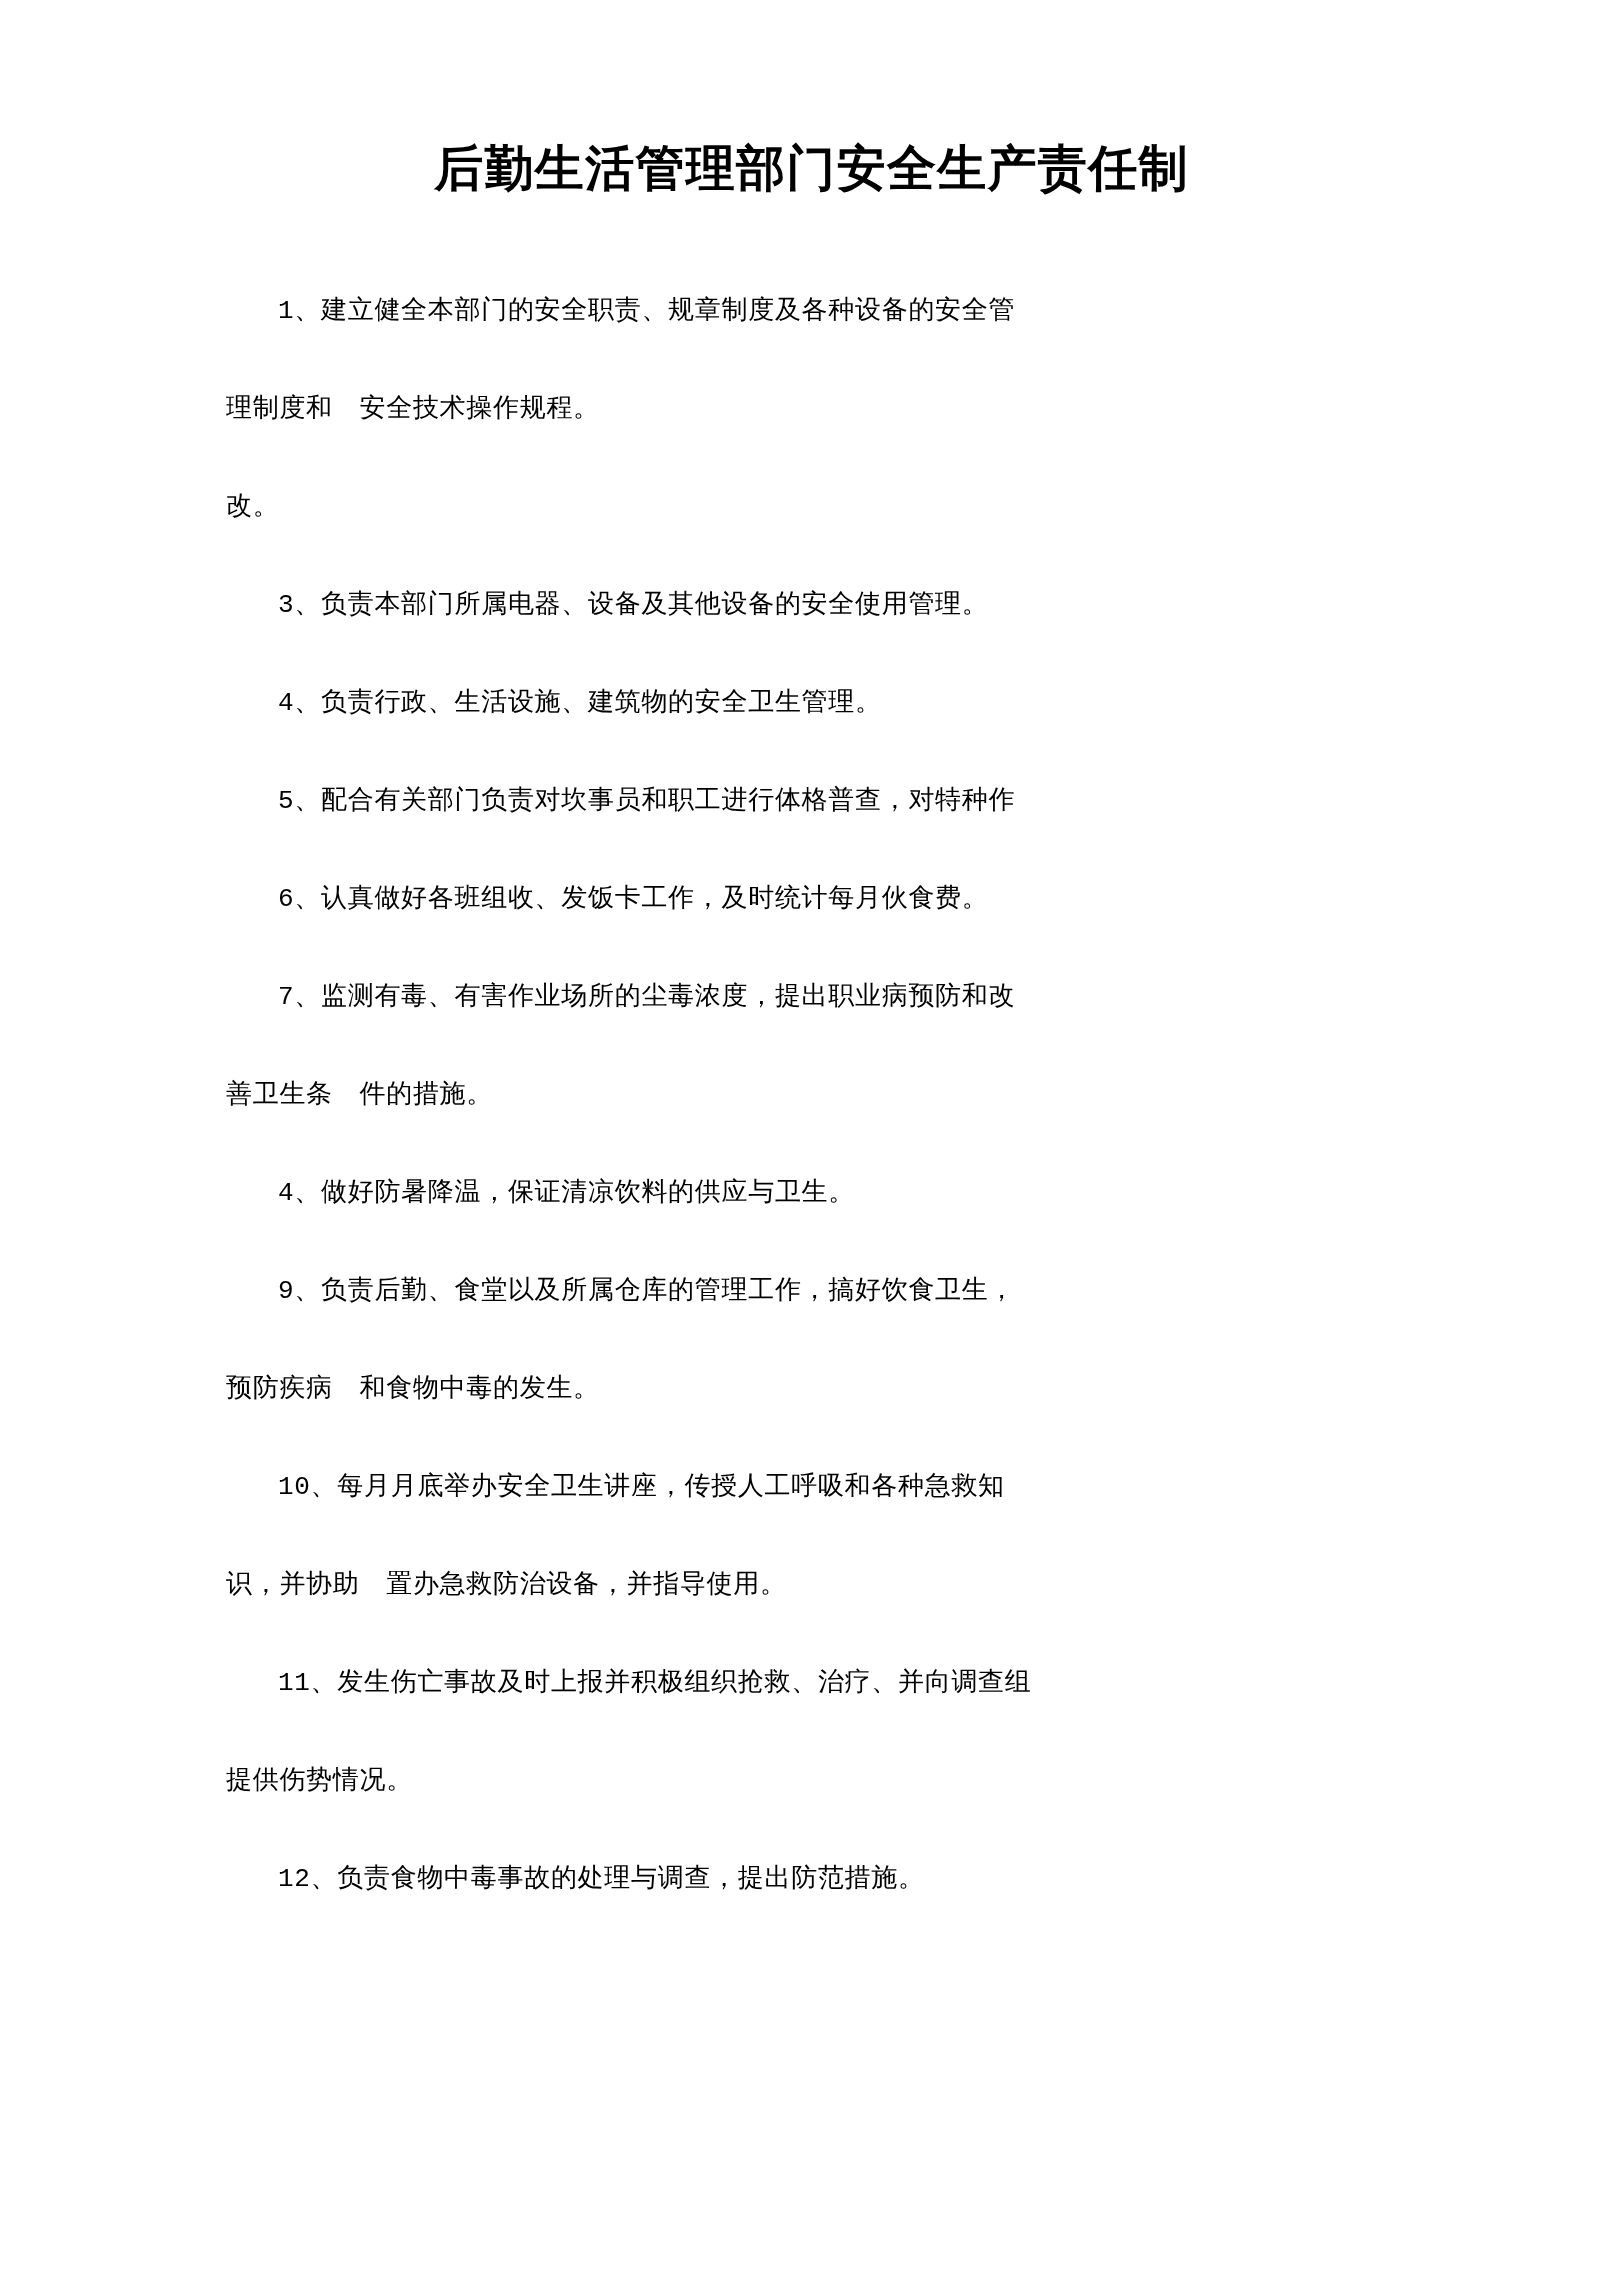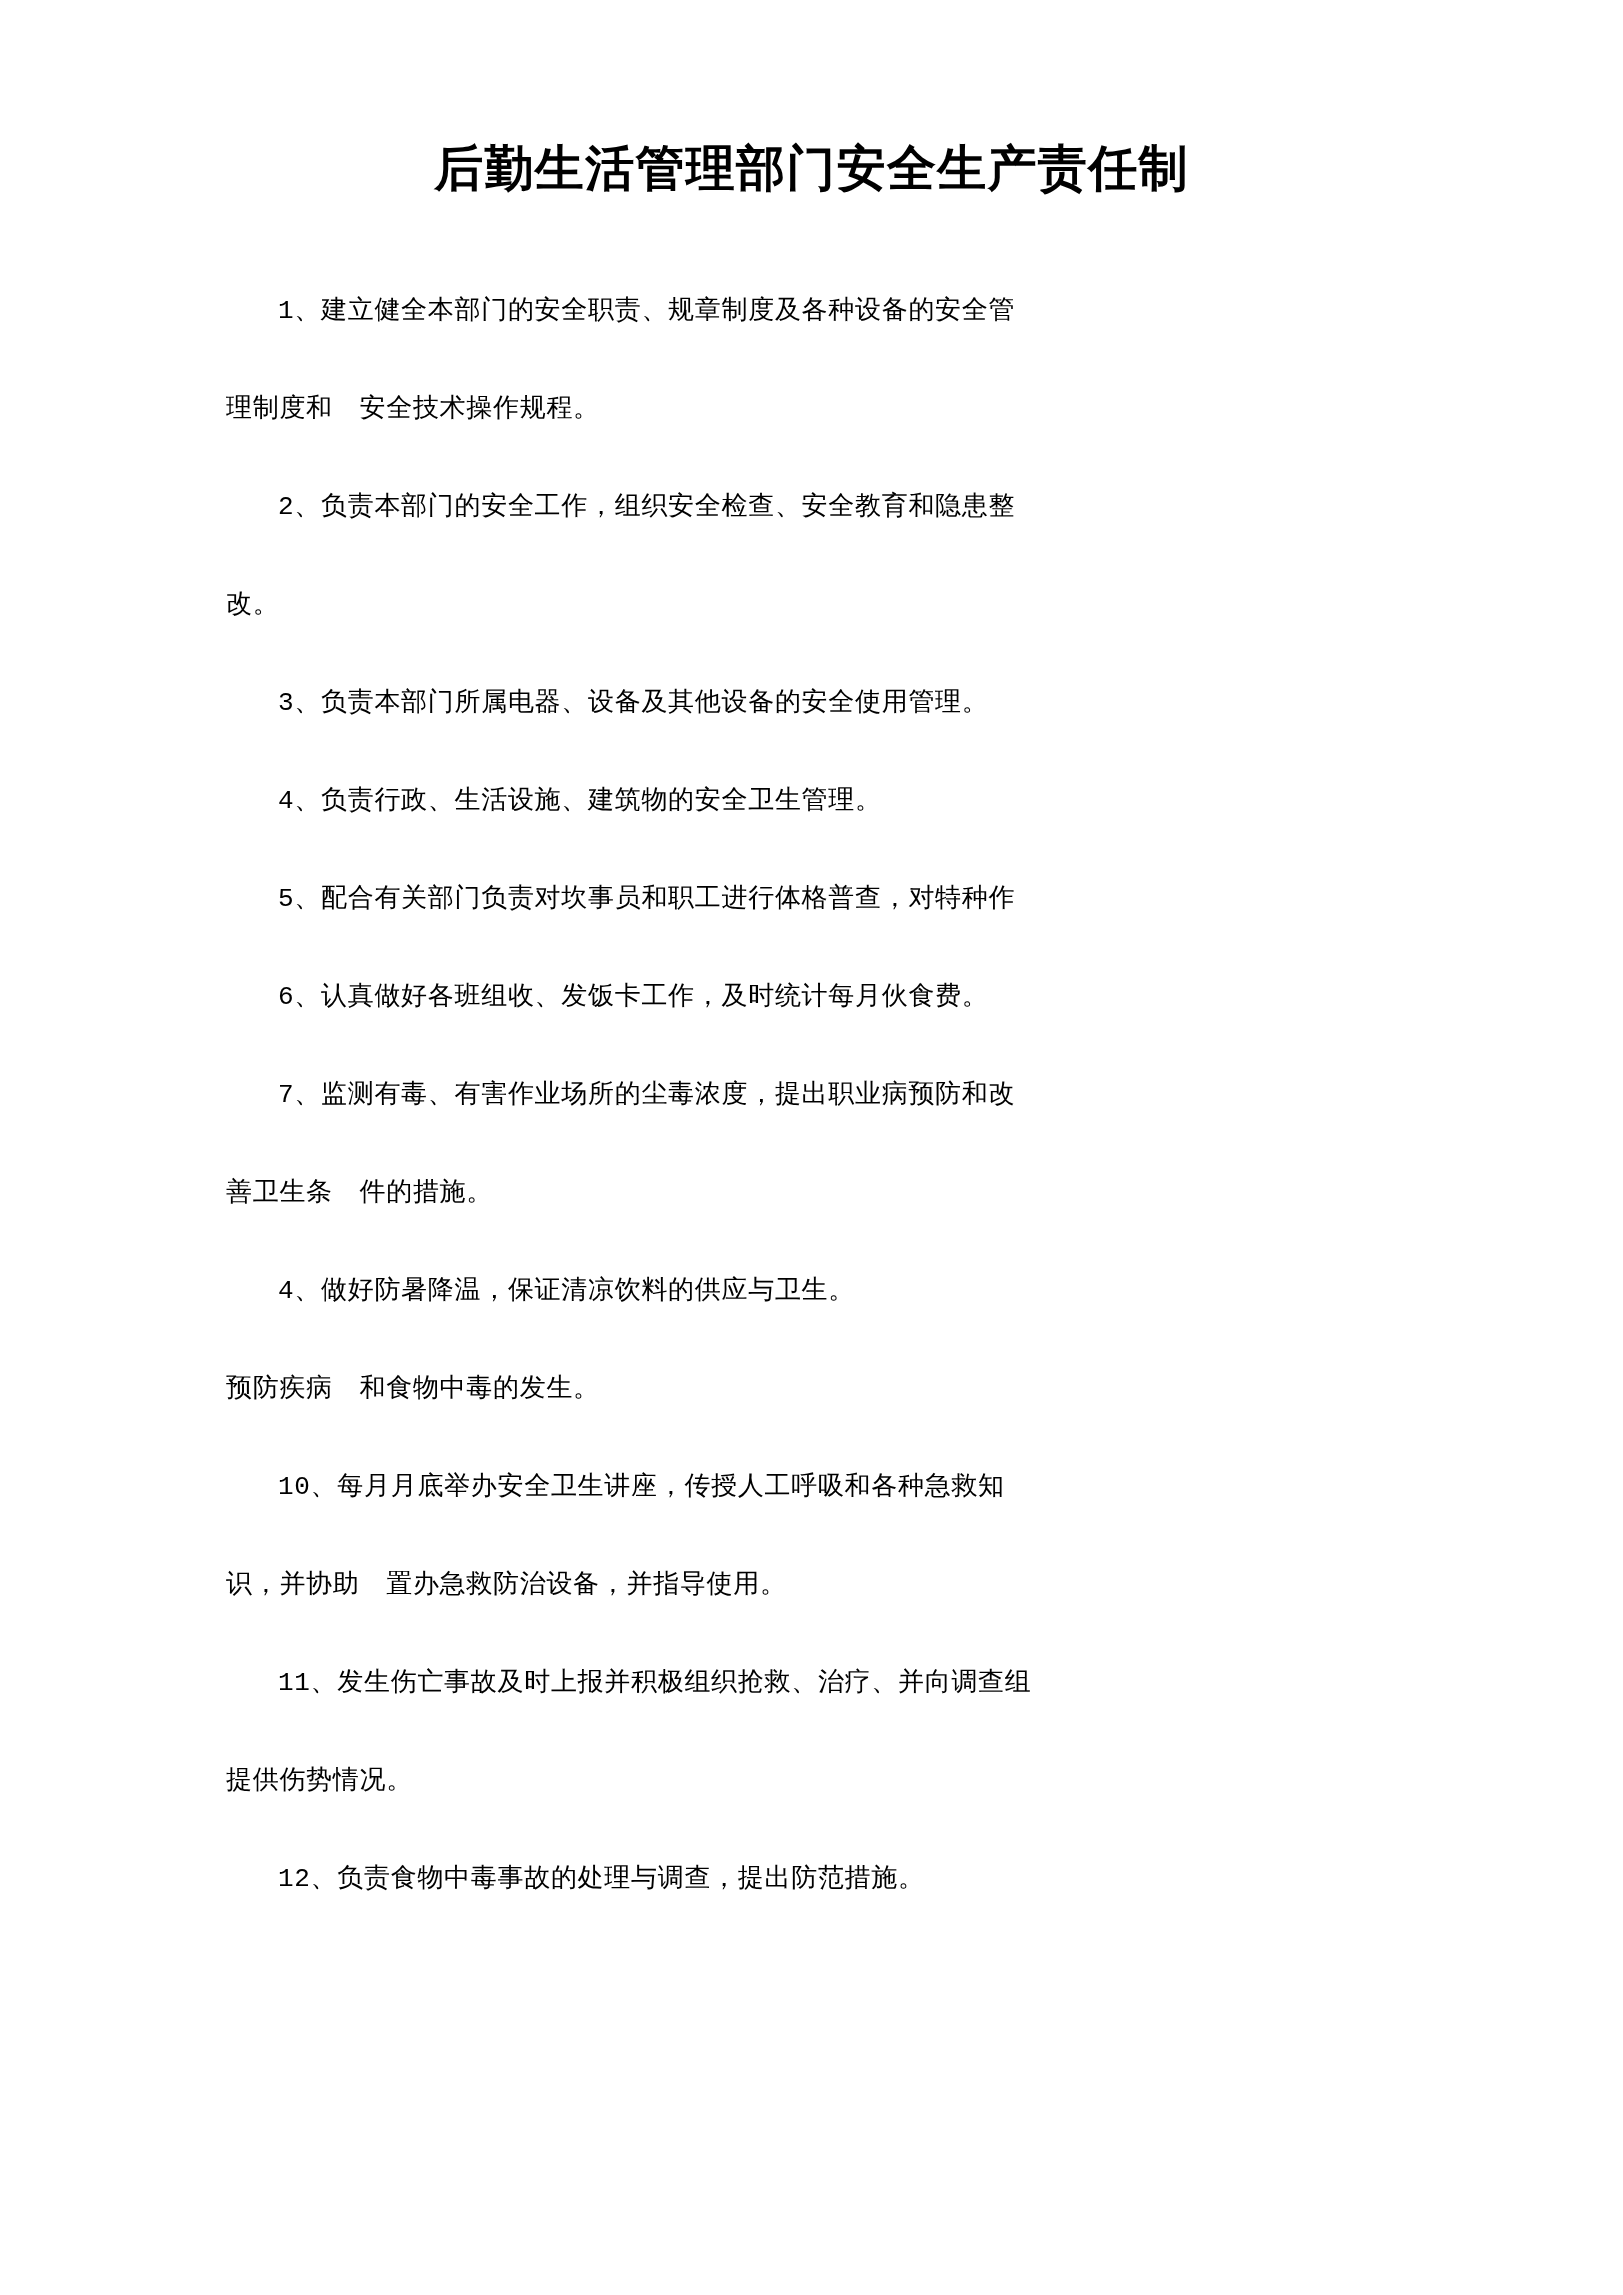--- a/index.html
+++ b/index.html
@@ -43,21 +43,20 @@
 
 <div class="page">
   <div class="content">
     <h1 class="doc-title">后勤生活管理部门安全生产责任制</h1>
     <div>
         <p class="para">
           <span class="line first">1、建立健全本部门的安全职责、规章制度及各种设备的安全管</span>
           <span class="line">理制度和　安全技术操作规程。</span>
         </p>
         <p class="para">
-          <span class="line first">2、负责本部门的安全工作，组织安全检查、安全教育和隐患整</span>
           <span class="line">改。</span>
         </p>
         <p class="para">
           <span class="line first">3、负责本部门所属电器、设备及其他设备的安全使用管理。</span>
         </p>
         <p class="para">
           <span class="line first">4、负责行政、生活设施、建筑物的安全卫生管理。</span>
         </p>
         <p class="para">
           <span class="line first">5、配合有关部门负责对坎事员和职工进行体格普查，对特种作</span>
@@ -66,20 +65,21 @@
           <span class="line first">6、认真做好各班组收、发饭卡工作，及时统计每月伙食费。</span>
         </p>
         <p class="para">
           <span class="line first">7、监测有毒、有害作业场所的尘毒浓度，提出职业病预防和改</span>
           <span class="line">善卫生条　件的措施。</span>
         </p>
         <p class="para">
           <span class="line first">4、做好防暑降温，保证清凉饮料的供应与卫生。</span>
         </p>
         <p class="para">
+          <span class="line first">9、负责后勤、食堂以及所属仓库的管理工作，搞好饮食卫生，</span>
           <span class="line">预防疾病　和食物中毒的发生。</span>
         </p>
         <p class="para">
           <span class="line first">10、每月月底举办安全卫生讲座，传授人工呼吸和各种急救知</span>
           <span class="line">识，并协助　置办急救防治设备，并指导使用。</span>
         </p>
         <p class="para">
           <span class="line first">11、发生伤亡事故及时上报并积极组织抢救、治疗、并向调查组</span>
           <span class="line">提供伤势情况。</span>
         </p>

